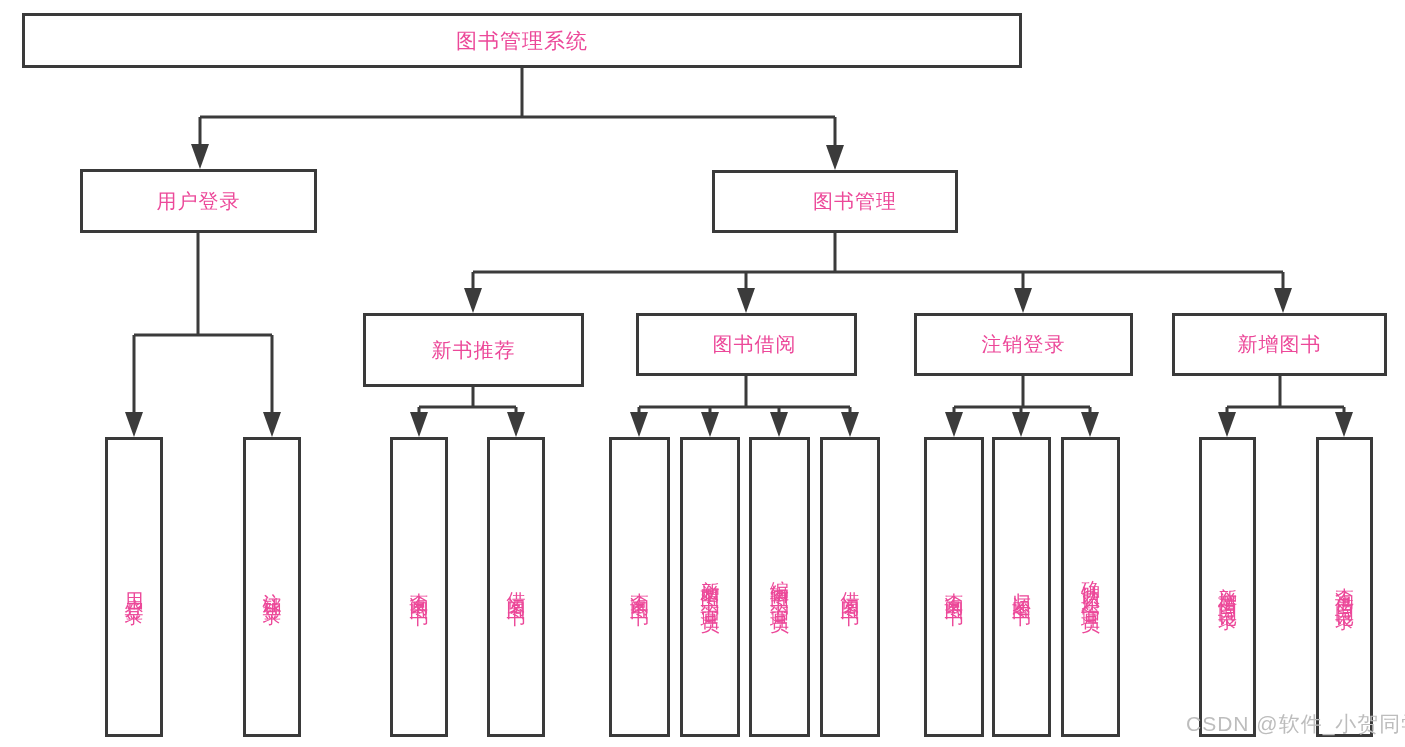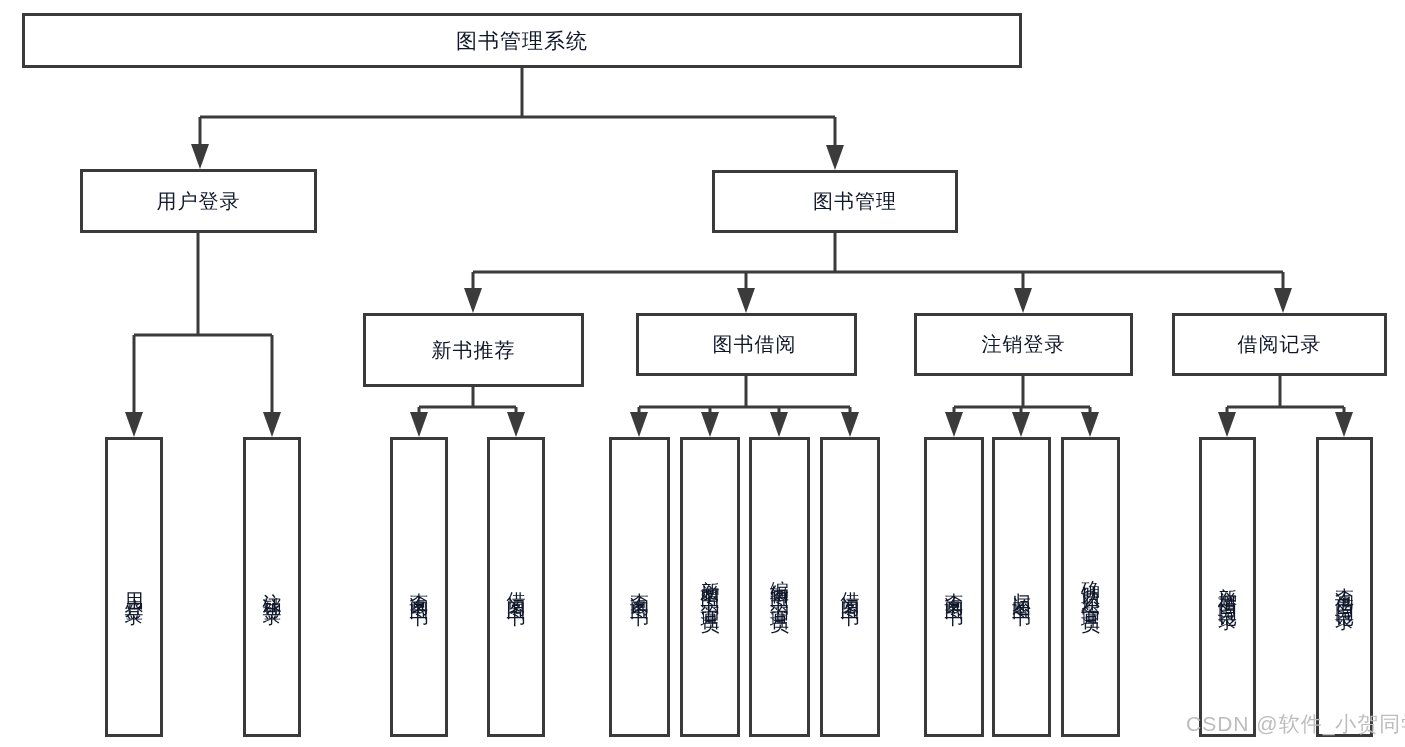--- a/index.html
+++ b/index.html
@@ -23,21 +23,21 @@
     height: 747px;
   }
   .node {
     position: absolute;
     box-sizing: border-box;
     border: 3px solid #3a3a3a;
     background: #ffffff;
     display: flex;
     align-items: center;
     justify-content: center;
-    color: #0f172a;
+    color: #ec4899;
   }
   .hbox {
     font-size: 20px;
     letter-spacing: 1px;
   }
   .root-box {
     font-size: 21px;
   }
   .leaf {
     font-size: 19px;
@@ -123,21 +123,21 @@
   <div class="node hbox" style="left:363px; top:313px; width:221px; height:74px;">
     <span>新书推荐</span>
   </div>
   <div class="node hbox" style="left:636px; top:313px; width:221px; height:63px;padding-left:16px;">
     <span>图书借阅</span>
   </div>
   <div class="node hbox" style="left:914px; top:313px; width:219px; height:63px;">
     <span>注销登录</span>
   </div>
   <div class="node hbox" style="left:1172px; top:313px; width:215px; height:63px;">
-    <span>借阅记录</span>
+    <span>新增图书</span>
   </div>
 
   <div class="node leaf" style="left:105px; top:437px; width:58px; height:300px;">
     <span class="vtext">用户登录</span>
   </div>
   <div class="node leaf" style="left:243px; top:437px; width:58px; height:300px;">
     <span class="vtext">注销登录</span>
   </div>
 
   <div class="node leaf" style="left:390px; top:437px; width:58px; height:300px;">

